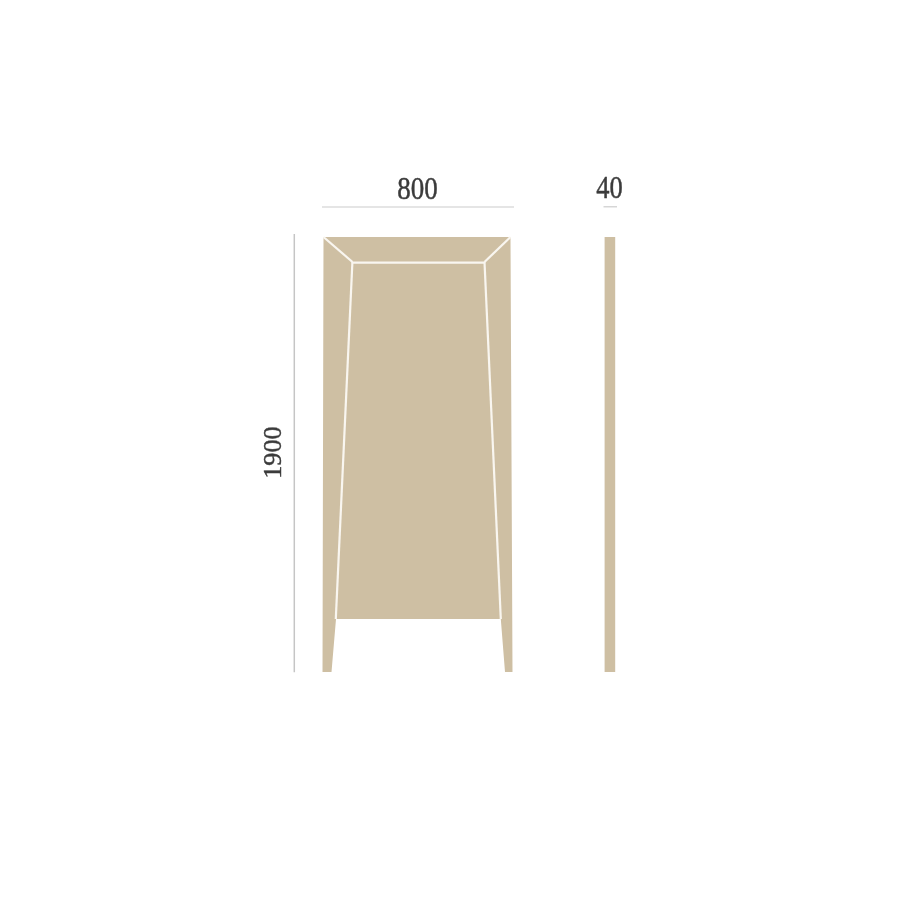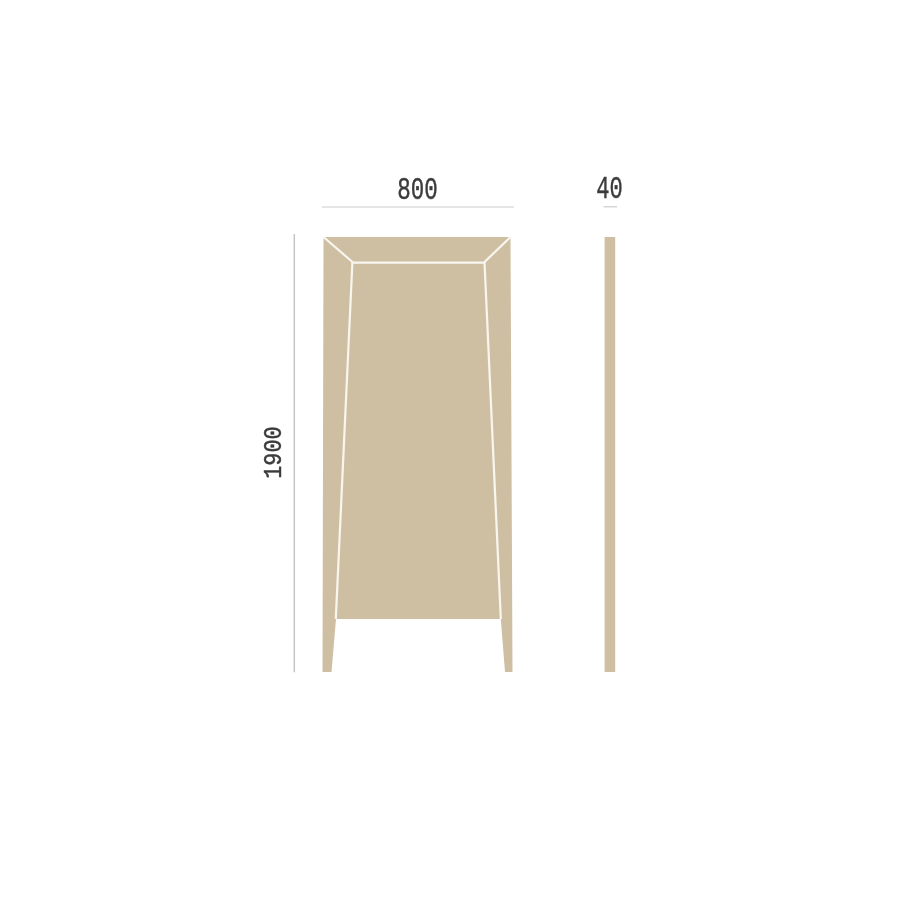--- a/index.html
+++ b/index.html
@@ -1,17 +1,17 @@
 <!DOCTYPE html>
 <html><head>
 <meta charset="utf-8">
 <style>
   html,body{margin:0;padding:0;background:#ffffff;}
   .page{width:900px;height:864px;position:relative;background:#fff;overflow:hidden;
-        font-family:Liberation Mono, monospace;}
+        font-family:Liberation Serif, serif;}
 </style>
 </head>
 <body>
 <div class="page">
 <svg width="900" height="900" viewBox="0 0 900 900" xmlns="http://www.w3.org/2000/svg">
 
   <rect x="0" y="0" width="900" height="900" fill="#ffffff"></rect>
 
   <text x="417.5" y="198.6" font-size="31" fill="#3b3b3b" stroke="#3b3b3b" stroke-width="0.45" text-anchor="middle" textLength="40.5" lengthAdjust="spacingAndGlyphs">800</text>
 

